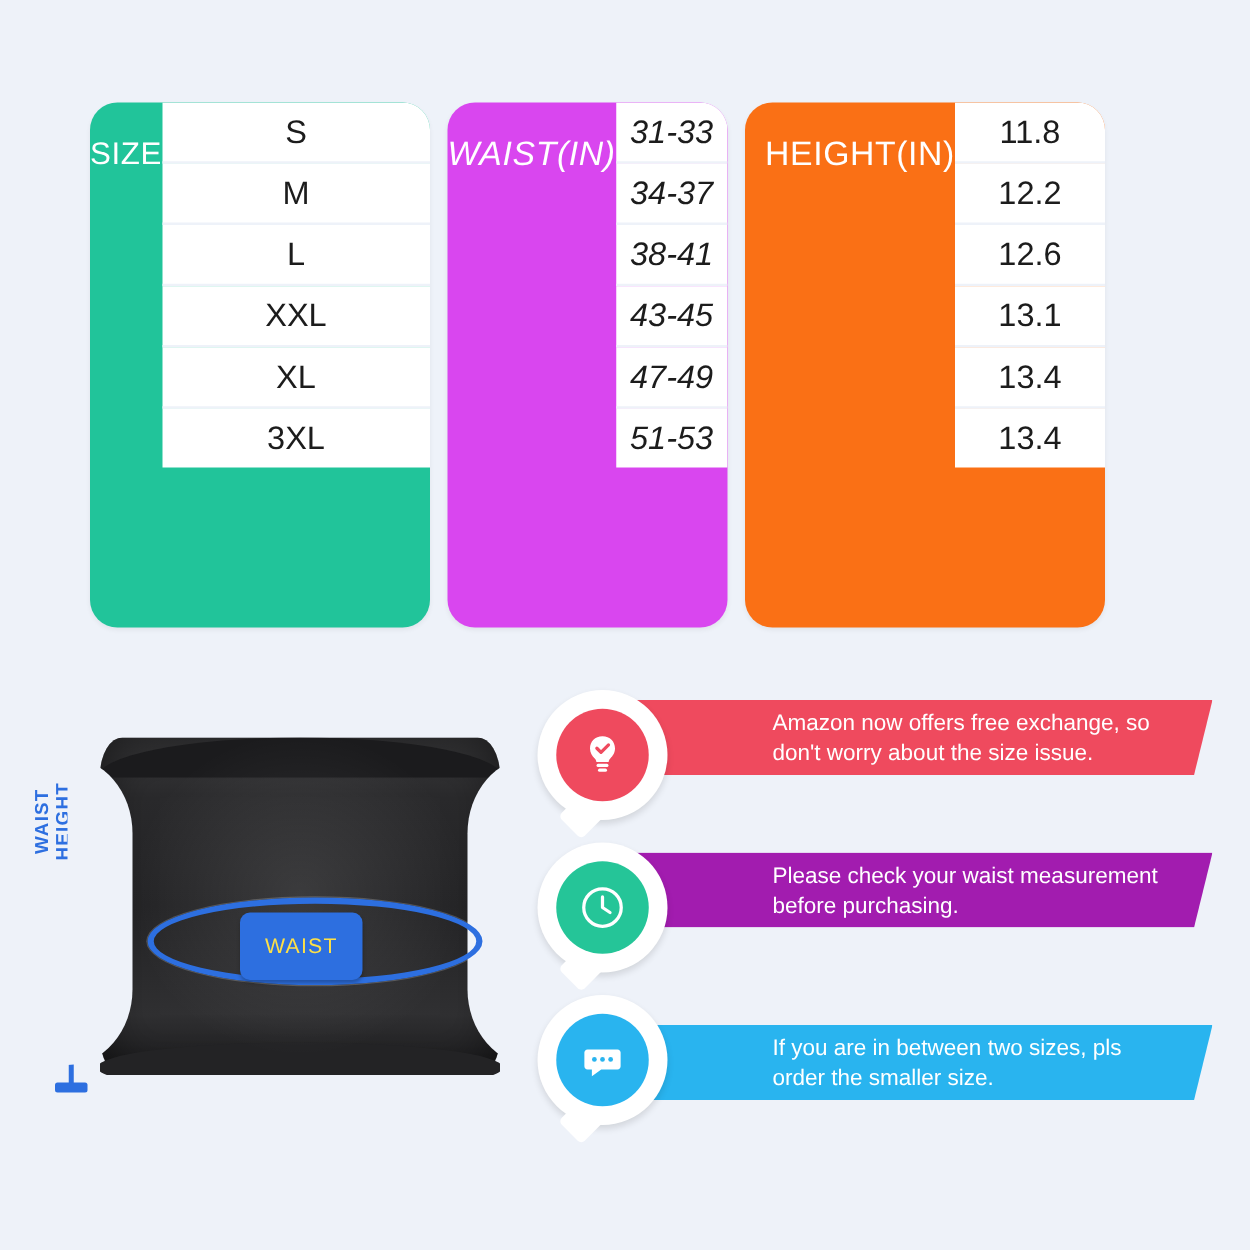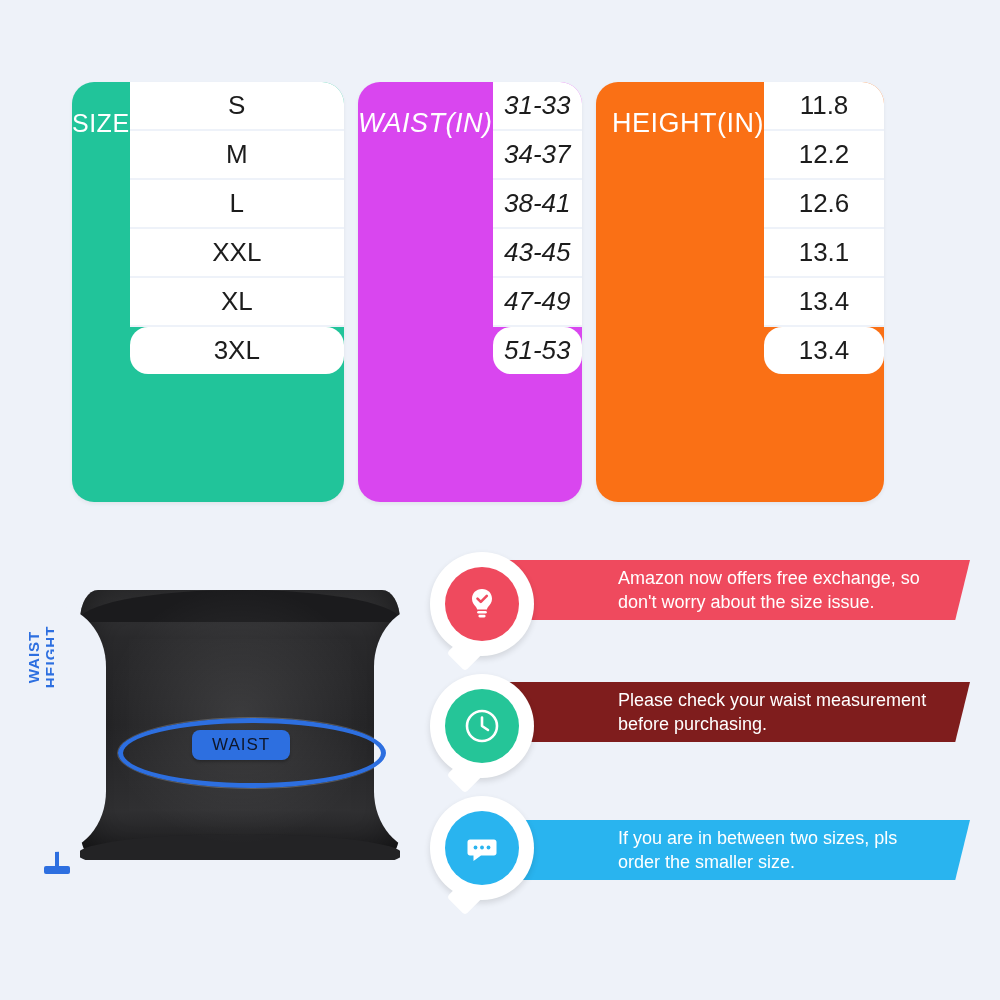--- a/index.html
+++ b/index.html
@@ -40,21 +40,21 @@
   .col.size .col-head{font-size:25px;}
   .cells{flex:1 1 auto;display:flex;flex-direction:column;padding-bottom:26px;}
   .cell{
     height:47px;
     background:#ffffff;
     display:flex;align-items:center;justify-content:center;
     color:#1c1c1c;
     font-size:26px;
     border-bottom:2px solid #eef2f9;
   }
-  .cell:last-child{border-bottom:none;border-radius:18px;}
+  .cell:last-child{border-bottom:none;}
 
   
   .product{
     position:absolute;
     left:20px; top:560px;
     width:410px; height:400px;
   }
   .belt-wrap{
     position:absolute;left:60px;top:30px;width:320px;height:290px;
   }
@@ -84,23 +84,23 @@
   .belt-pinch-l{left:-26px;border-radius:0 120px 120px 0/0 140px 140px 0;}
   .belt-pinch-r{right:-26px;border-radius:120px 0 0 120px/140px 0 0 140px;}
 
   .waist-ring{
     position:absolute;left:38px;top:128px;width:258px;height:60px;
     border:5px solid #2d6fe0;border-radius:50%;
     box-shadow:0 0 0 1px rgba(255,255,255,.2);
   }
   .waist-pill{
     position:absolute;left:112px;top:140px;
-    background:#2d6fe0;color:#0f172a;
+    background:#2d6fe0;color:#fde047;
     font-size:17px;letter-spacing:1px;
-    padding:5px 20px;border-radius:8px;
+    padding:17px 20px;border-radius:8px;
     box-shadow:0 2px 3px rgba(0,0,0,.25);
   }
 
   .height-axis{
     position:absolute;left:20px;top:48px;width:34px;height:270px;
   }
   .height-axis .bar{
     position:absolute;left:15px;top:10px;width:4px;height:250px;background:#2d6fe0;
   }
   .height-axis .cap{
@@ -125,21 +125,21 @@
     height:96px;
     margin-bottom:26px;
   }
   .banner{
     position:absolute;left:48px;top:8px;width:492px;height:60px;
     -webkit-clip-path: polygon(0 0, 100% 0, 97% 100%, 0 100%);
             clip-path: polygon(0 0, 100% 0, 97% 100%, 0 100%);
     display:flex;align-items:center;
   }
   .note-1 .banner{background:#ef4a5e;}
-  .note-2 .banner{background:#7f1d1d;}
+  .note-2 .banner{background:#a21caf;}
   .note-3 .banner{background:#29b4ef;margin-top:16px;}
   .note-text{
     color:#ffffff;
     font-size:18px;
     line-height:1.35;
     padding-left:140px;
     padding-right:30px;
   }
   .bubble{
     position:absolute;left:0;top:0;width:104px;height:104px;

